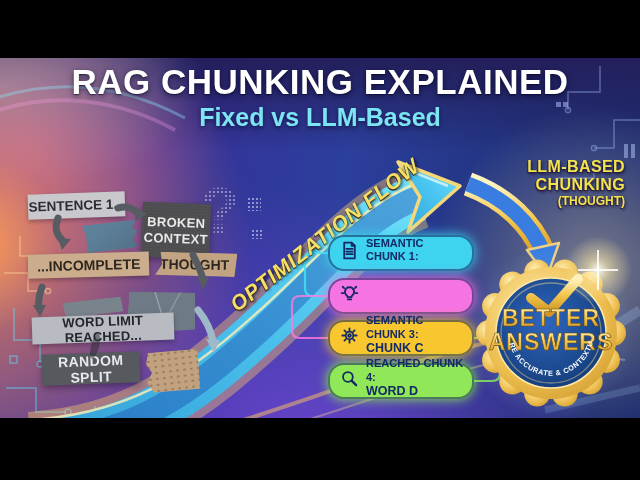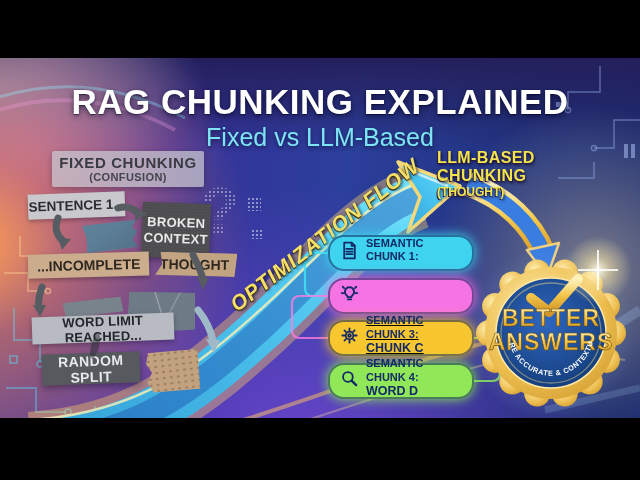--- a/index.html
+++ b/index.html
@@ -16,39 +16,39 @@
       radial-gradient(ellipse at 1% 8%, rgba(110,230,255,.45), transparent 22%),
       radial-gradient(circle at 48% 118%, rgba(135,70,225,.75), transparent 55%),
       linear-gradient(180deg, #241f5b 0%, rgba(36,31,91,0) 26%),
       linear-gradient(100deg, #4b3fa0 0%, #37309a 25%, #2b3f9c 52%, #21337f 76%, #1a2a6e 100%);
   }
   svg.decor,svg.toplayer{position:absolute;left:0;top:0;width:640px;height:360px;pointer-events:none;}
   svg.decor{z-index:1;}
   .dom{position:absolute;left:0;top:0;width:640px;height:360px;z-index:2;}
   svg.toplayer{z-index:3;}
 
-  .title-wrap{position:absolute;left:0;top:6px;width:640px;text-align:center;margin-top:20px;}
+  .title-wrap{position:absolute;left:0;top:6px;width:640px;text-align:center;}
   .title-main{
     font-size:35px;font-weight:bold;color:#ffffff;letter-spacing:.5px;line-height:1.05;
     text-shadow:0 2px 6px rgba(0,0,30,.6), 0 1px 1px rgba(0,0,30,.5);
   }
   .title-sub{
-    margin-top:2px;font-size:25px;font-weight:normal;color:#7de4f4;
+    margin-top:2px;font-size:25px;font-weight:bold;color:#7de4f4;
     text-shadow:0 2px 4px rgba(0,0,30,.55);
   }
 
   .fixed-header{
     position:absolute;left:52px;top:93px;width:148px;padding:3px 2px 4px;
     background:rgba(199,199,206,.74);border-radius:2px;text-align:center;
     box-shadow:0 2px 6px rgba(0,0,20,.25);
   }
   .fixed-header .h1{font-size:15px;font-weight:bold;color:#3b3b44;letter-spacing:.6px;}
   .fixed-header .h2{font-size:11px;font-weight:bold;color:#44444d;letter-spacing:.4px;}
 
-  .llm-header{position:absolute;left:437px;top:91px;width:188px;text-align:left;}
+  .llm-header{position:absolute;left:437px;top:100px;width:188px;text-align:right;}
   .llm-header .h1{
     font-size:16px;font-weight:bold;color:#f2e44e;letter-spacing:.4px;
     text-shadow:-1px 1px 0 #2c1a40, 1px 2px 3px rgba(10,5,30,.8);
   }
   .llm-header .h2{
     font-size:12px;font-weight:bold;color:#f2e44e;
     text-shadow:-1px 1px 0 #2c1a40, 1px 2px 3px rgba(10,5,30,.8);
   }
 
   .flow-label{
@@ -191,24 +191,20 @@
     <rect x="246" y="138" width="15" height="15" fill="url(#dotPat)"></rect>
     <rect x="251" y="170" width="11" height="11" fill="url(#dotPat)"></rect>
   </svg>
 
   <div class="dom">
     <div class="title-wrap">
       <div class="title-main">RAG CHUNKING EXPLAINED</div>
       <div class="title-sub">Fixed vs LLM-Based</div>
     </div>
 
-    <div class="fixed-header">
-      <div class="h1">FIXED CHUNKING</div>
-      <div class="h2">(CONFUSION)</div>
-    </div>
 
     <div class="llm-header">
       <div class="h1">LLM-BASED CHUNKING</div>
       <div class="h2">(THOUGHT)</div>
     </div>
 
     <div class="qmark">?</div>
 
     <div class="pbox box-sentence">SENTENCE 1...</div>
     <div class="pbox piece-blue"></div>
@@ -241,42 +237,42 @@
     </div>
     <div class="chunk chunk2" style="background: rgb(245, 115, 227); box-shadow: rgb(245, 115, 227) 0px 0px 12px;">
       <span class="cicon">
         <svg width="19" height="19" viewBox="0 0 18 18">
             <path d="M9 3 a4.4 4.4 0 0 1 2.6 7.9 c-.5.4-.8 1-.8 1.6 h-3.6 c0-.6-.3-1.2-.8-1.6 A4.4 4.4 0 0 1 9 3 z"></path>
             <path d="M7.4 14.6 h3.2"></path>
             <path d="M2.6 2.6 l1.3 1.3 M15.4 2.6 l-1.3 1.3 M1.6 8.6 h1.8 M14.6 8.6 h1.8"></path>
           </svg>
       </span>
     </div>
-    <div class="chunk chunk3" style="background: rgb(248, 198, 47); box-shadow: rgb(248, 198, 47) 0px 0px 12px; text-decoration: underline;">
+    <div class="chunk chunk3" style="background: rgb(248, 198, 47); box-shadow: rgb(248, 198, 47) 0px 0px 12px;">
       <span class="cicon">
         <svg width="19" height="19" viewBox="0 0 18 18">
             <circle cx="9" cy="9" r="3.6"></circle>
             <circle cx="9" cy="9" r="1.3"></circle>
             <path d="M9 2.2 v2 M9 13.8 v2 M2.2 9 h2 M13.8 9 h2 M4.2 4.2 l1.4 1.4 M12.4 12.4 l1.4 1.4 M13.8 4.2 l-1.4 1.4 M5.6 12.4 l-1.4 1.4"></path>
           </svg>
       </span>
       <span class="ctext">
         <span class="ctitle">SEMANTIC CHUNK 3:</span>
         <span class="ctopic">CHUNK C</span>
       </span>
     </div>
     <div class="chunk chunk4" style="background: rgb(144, 232, 89); box-shadow: rgb(144, 232, 89) 0px 0px 12px;">
       <span class="cicon">
         <svg width="19" height="19" viewBox="0 0 18 18">
             <circle cx="7.5" cy="7.5" r="4.6"></circle>
             <path d="M11 11 l4.3 4.3" stroke-width="2.2"></path>
           </svg>
       </span>
       <span class="ctext">
-        <span class="ctitle">SEMANTIC CHUNK 4:</span>
+        <span class="ctitle">REACHED CHUNK 4:</span>
         <span class="ctopic">WORD D</span>
       </span>
     </div>
   </div>
 
   <svg class="toplayer" viewBox="0 0 640 360">
     <defs>
       <radialGradient id="goldRad" cx=".4" cy=".35" r=".9">
         <stop offset="0" stop-color="#ffeeb0"></stop>
           <stop offset=".55" stop-color="#edbd4e"></stop>

